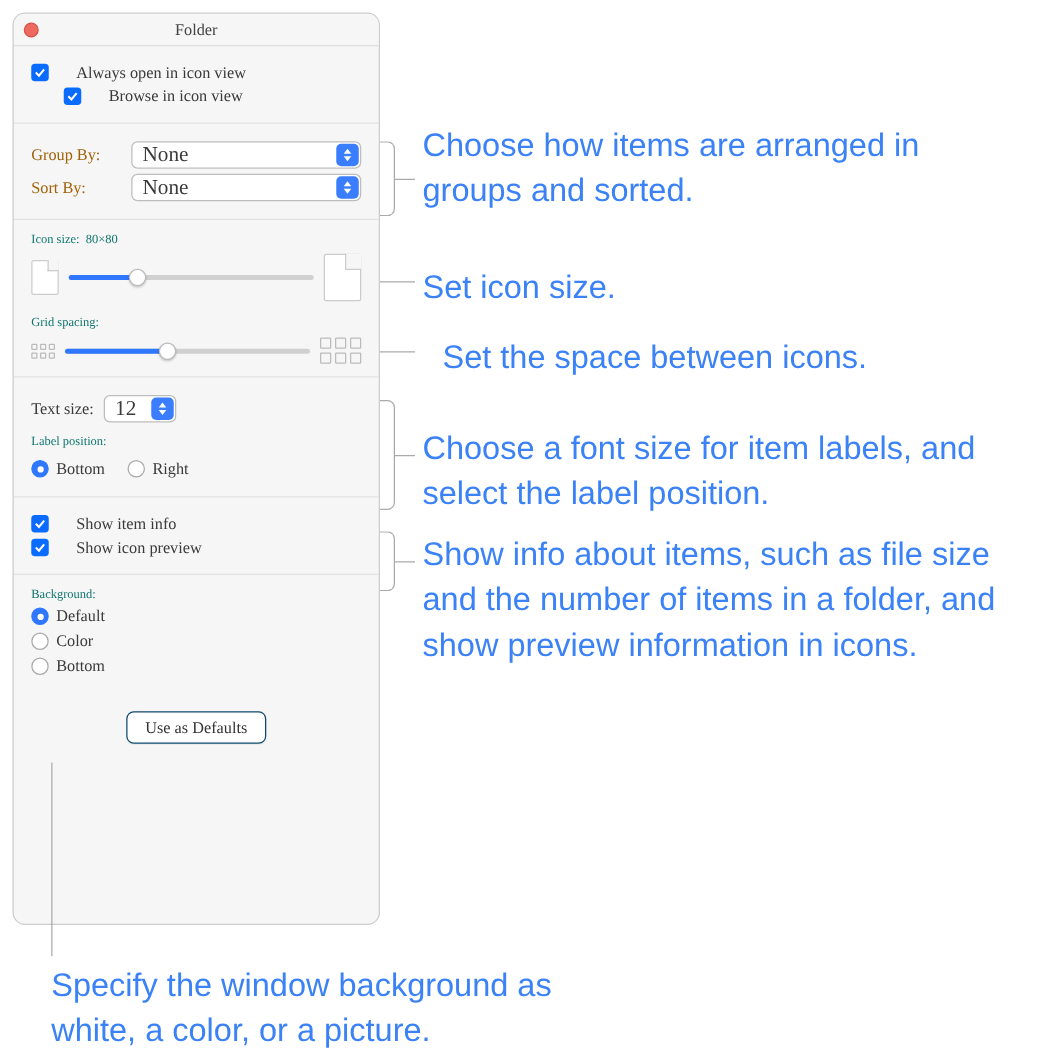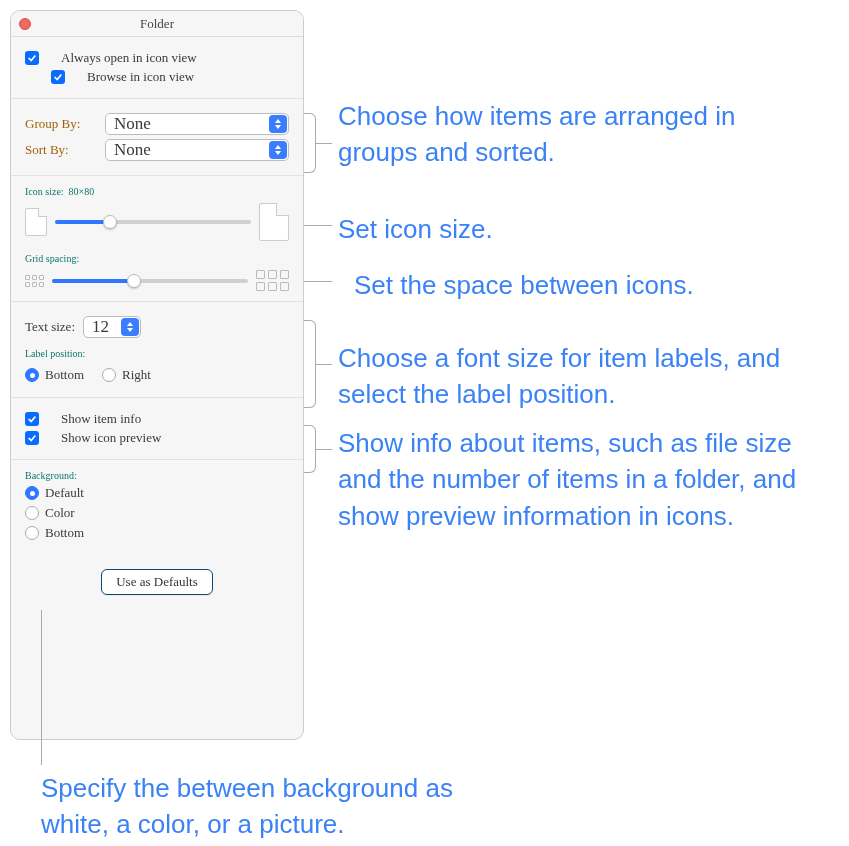--- a/index.html
+++ b/index.html
@@ -374,13 +374,13 @@
 
 <div class="bracket" style="left:304px; top:320px; height:88px; width:12px; border-right-width:1px; border-top-width:1px; border-bottom-width:1px; border-top-right-radius:6px; border-bottom-right-radius:6px;"></div>
 <div class="leader" style="left:316px; top:364px; width:16px;"></div>
 <div class="callout" style="left:338px; top:340px;">Choose a font size for item labels, and select the label position.</div>
 
 <div class="bracket" style="left:304px; top:425px; height:48px; width:12px; border-right-width:1px; border-top-width:1px; border-bottom-width:1px; border-top-right-radius:6px; border-bottom-right-radius:6px;"></div>
 <div class="leader" style="left:316px; top:449px; width:16px;"></div>
 <div class="callout" style="left:338px; top:425px; max-width:495px;">Show info about items, such as file size and the number of items in a folder, and show preview information in icons.</div>
 
 <div class="leader-v" style="left:41px; top:610px; height:155px;"></div>
-<div class="callout" style="left:41px; top:770px; max-width:440px;">Specify the between background as white, a color, or a picture.</div>
+<div class="callout" style="left:41px; top:770px; max-width:440px;">Specify the window background as white, a color, or a picture.</div>
 
 </body></html>

